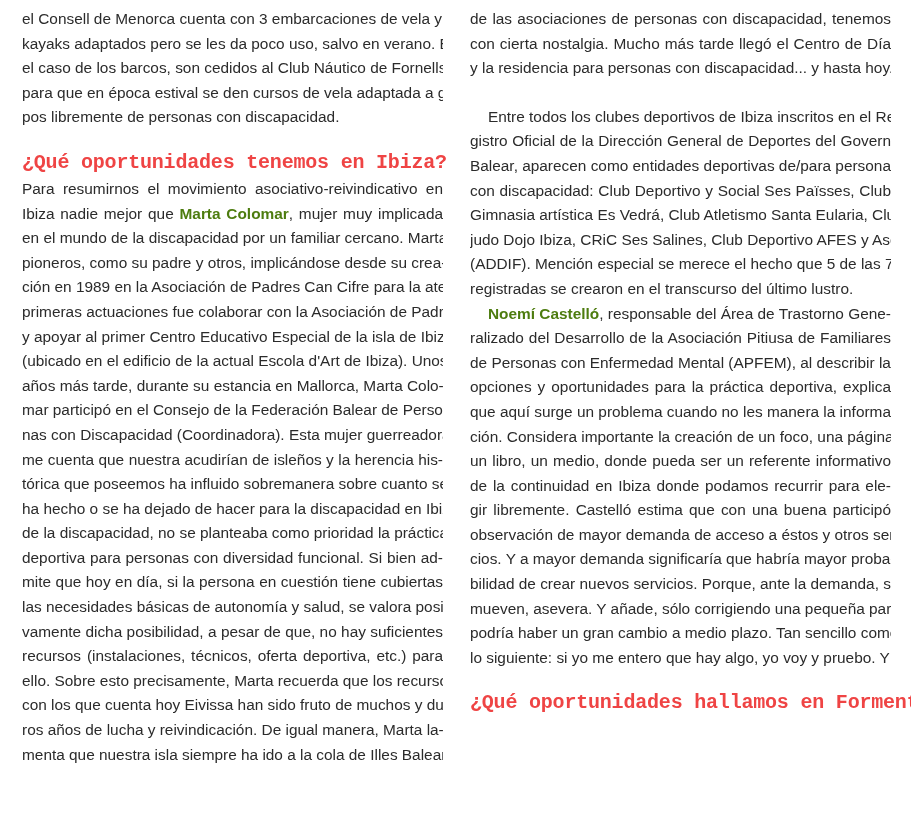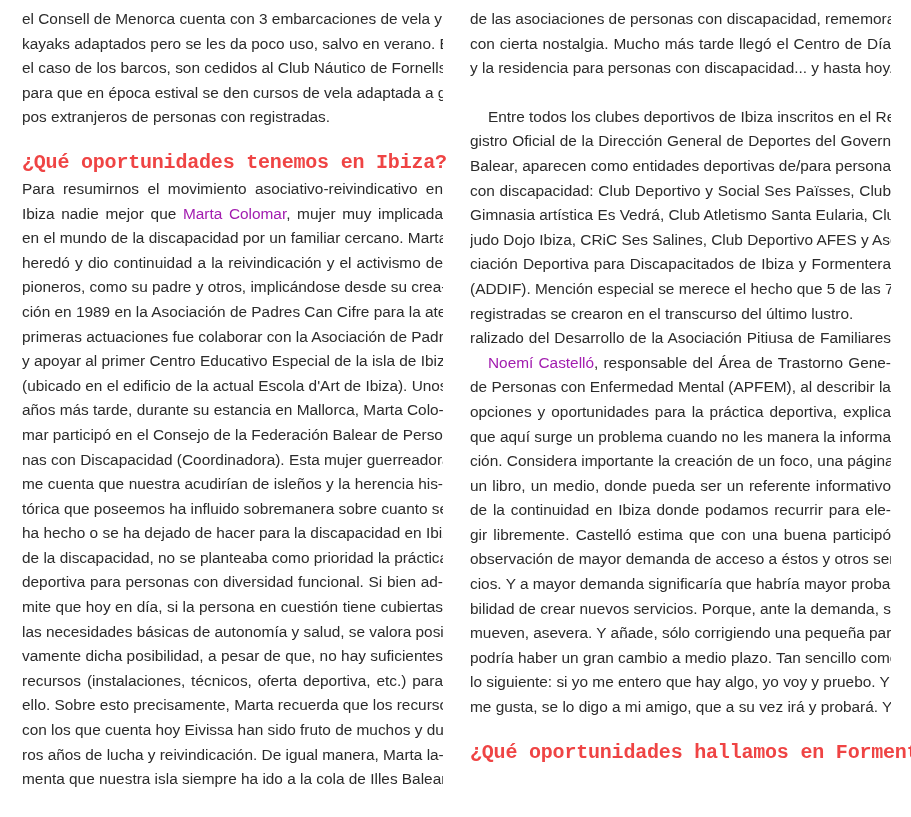--- a/index.html
+++ b/index.html
@@ -27,44 +27,43 @@
     .heading {
       color: #ef4444;
       font-weight: bold;
       font-size: 20px;
       line-height: 28px;
       height: 28px;
       white-space: nowrap;
       letter-spacing: -0.2px;
       font-family: Liberation Mono, monospace;
     }
-    b { font-weight: normal; color: #a21caf; }
+    b { font-weight: bold; color: #4d7c0f; }
   </style>
 </head>
 <body>
 
 <div class="page">
 
   <div class="col col-left" style="top:7px;">
     <div>
       <span class="line">el Consell de Menorca cuenta con 3 embarcaciones de vela y 11</span>
       <span class="line">kayaks adaptados pero se les da poco uso, salvo en verano. En</span>
       <span class="line">el caso de los barcos, son cedidos al Club Náutico de Fornells</span>
       <span class="line">para que en época estival se den cursos de vela adaptada a gru-</span>
-      <span class="line last">pos extranjeros de personas con registradas.</span>
+      <span class="line last">pos libremente de personas con discapacidad.</span>
     </div>
 
     <div style="height:19px;"></div>
     <div class="heading">¿Qué oportunidades tenemos en Ibiza?</div>
 
     <div>
       <span class="line">Para resumirnos el movimiento asociativo-reivindicativo en</span>
       <span class="line"><span>Ibiza nadie mejor que </span><b>Marta Colomar</b><span>, mujer muy implicada</span></span>
       <span class="line">en el mundo de la discapacidad por un familiar cercano. Marta</span>
-      <span class="line">heredó y dio continuidad a la reivindicación y el activismo de</span>
       <span class="line">pioneros, como su padre y otros, implicándose desde su crea-</span>
       <span class="line">ción en 1989 en la Asociación de Padres Can Cifre para la aten-</span>
       <span class="line">primeras actuaciones fue colaborar con la Asociación de Padres</span>
       <span class="line">y apoyar al primer Centro Educativo Especial de la isla de Ibiza</span>
       <span class="line">(ubicado en el edificio de la actual Escola d'Art de Ibiza). Unos</span>
       <span class="line">años más tarde, durante su estancia en Mallorca, Marta Colo-</span>
       <span class="line">mar participó en el Consejo de la Federación Balear de Perso-</span>
       <span class="line">nas con Discapacidad (Coordinadora). Esta mujer guerreadora</span>
       <span class="line">me cuenta que nuestra acudirían de isleños y la herencia his-</span>
       <span class="line">tórica que poseemos ha influido sobremanera sobre cuanto se</span>
@@ -78,56 +77,54 @@
       <span class="line">ello. Sobre esto precisamente, Marta recuerda que los recursos</span>
       <span class="line">con los que cuenta hoy Eivissa han sido fruto de muchos y du-</span>
       <span class="line">ros años de lucha y reivindicación. De igual manera, Marta la-</span>
       <span class="line">menta que nuestra isla siempre ha ido a la cola de Illes Balears</span>
 
     </div>
   </div>
 
   <div class="col col-right" style="top:7px;">
     <div>
-      <span class="line">de las asociaciones de personas con discapacidad, rememora</span>
+      <span class="line">de las asociaciones de personas con discapacidad, tenemos</span>
       <span class="line">con cierta nostalgia. Mucho más tarde llegó el Centro de Día</span>
       <span class="line last">y la residencia para personas con discapacidad... y hasta hoy.</span>
     </div>
 
     <div style="height:24px;"></div>
 
     <div>
       <span class="line indent">Entre todos los clubes deportivos de Ibiza inscritos en el Re-</span>
       <span class="line">gistro Oficial de la Dirección General de Deportes del Govern</span>
       <span class="line">Balear, aparecen como entidades deportivas de/para personas</span>
       <span class="line">con discapacidad: Club Deportivo y Social Ses Païsses, Club</span>
       <span class="line">Gimnasia artística Es Vedrá, Club Atletismo Santa Eularia, Club</span>
       <span class="line">judo Dojo Ibiza, CRiC Ses Salines, Club Deportivo AFES y Aso-</span>
-      <span class="line">ciación Deportiva para Discapacitados de Ibiza y Formentera</span>
       <span class="line">(ADDIF). Mención especial se merece el hecho que 5 de las 7</span>
       <span class="line last">registradas se crearon en el transcurso del último lustro.</span>
     </div>
 
     <div>
+      <span class="line indent"><b>Noemí Castelló</b><span>, responsable del Área de Trastorno Gene-</span></span>
       <span class="line">ralizado del Desarrollo de la Asociación Pitiusa de Familiares</span>
-      <span class="line indent"><b>Noemí Castelló</b><span>, responsable del Área de Trastorno Gene-</span></span>
       <span class="line">de Personas con Enfermedad Mental (APFEM), al describir las</span>
       <span class="line">opciones y oportunidades para la práctica deportiva, explica</span>
       <span class="line">que aquí surge un problema cuando no les manera la informa-</span>
       <span class="line">ción. Considera importante la creación de un foco, una página,</span>
       <span class="line">un libro, un medio, donde pueda ser un referente informativo</span>
       <span class="line">de la continuidad en Ibiza donde podamos recurrir para ele-</span>
       <span class="line">gir libremente. Castelló estima que con una buena participó</span>
       <span class="line">observación de mayor demanda de acceso a éstos y otros servi-</span>
       <span class="line">cios. Y a mayor demanda significaría que habría mayor proba-</span>
       <span class="line">bilidad de crear nuevos servicios. Porque, ante la demanda, se</span>
       <span class="line">mueven, asevera. Y añade, sólo corrigiendo una pequeña parte</span>
       <span class="line">podría haber un gran cambio a medio plazo. Tan sencillo como</span>
       <span class="line">lo siguiente: si yo me entero que hay algo, yo voy y pruebo. Y si</span>
-      <span class="line">me gusta, se lo digo a mi amigo, que a su vez irá y probará. Y</span>
     </div>
 
     <div style="height:19px;"></div>
     <div class="heading">¿Qué oportunidades hallamos en Formentera?</div>
 
   </div>
 
 </div>
 
 </body></html>

